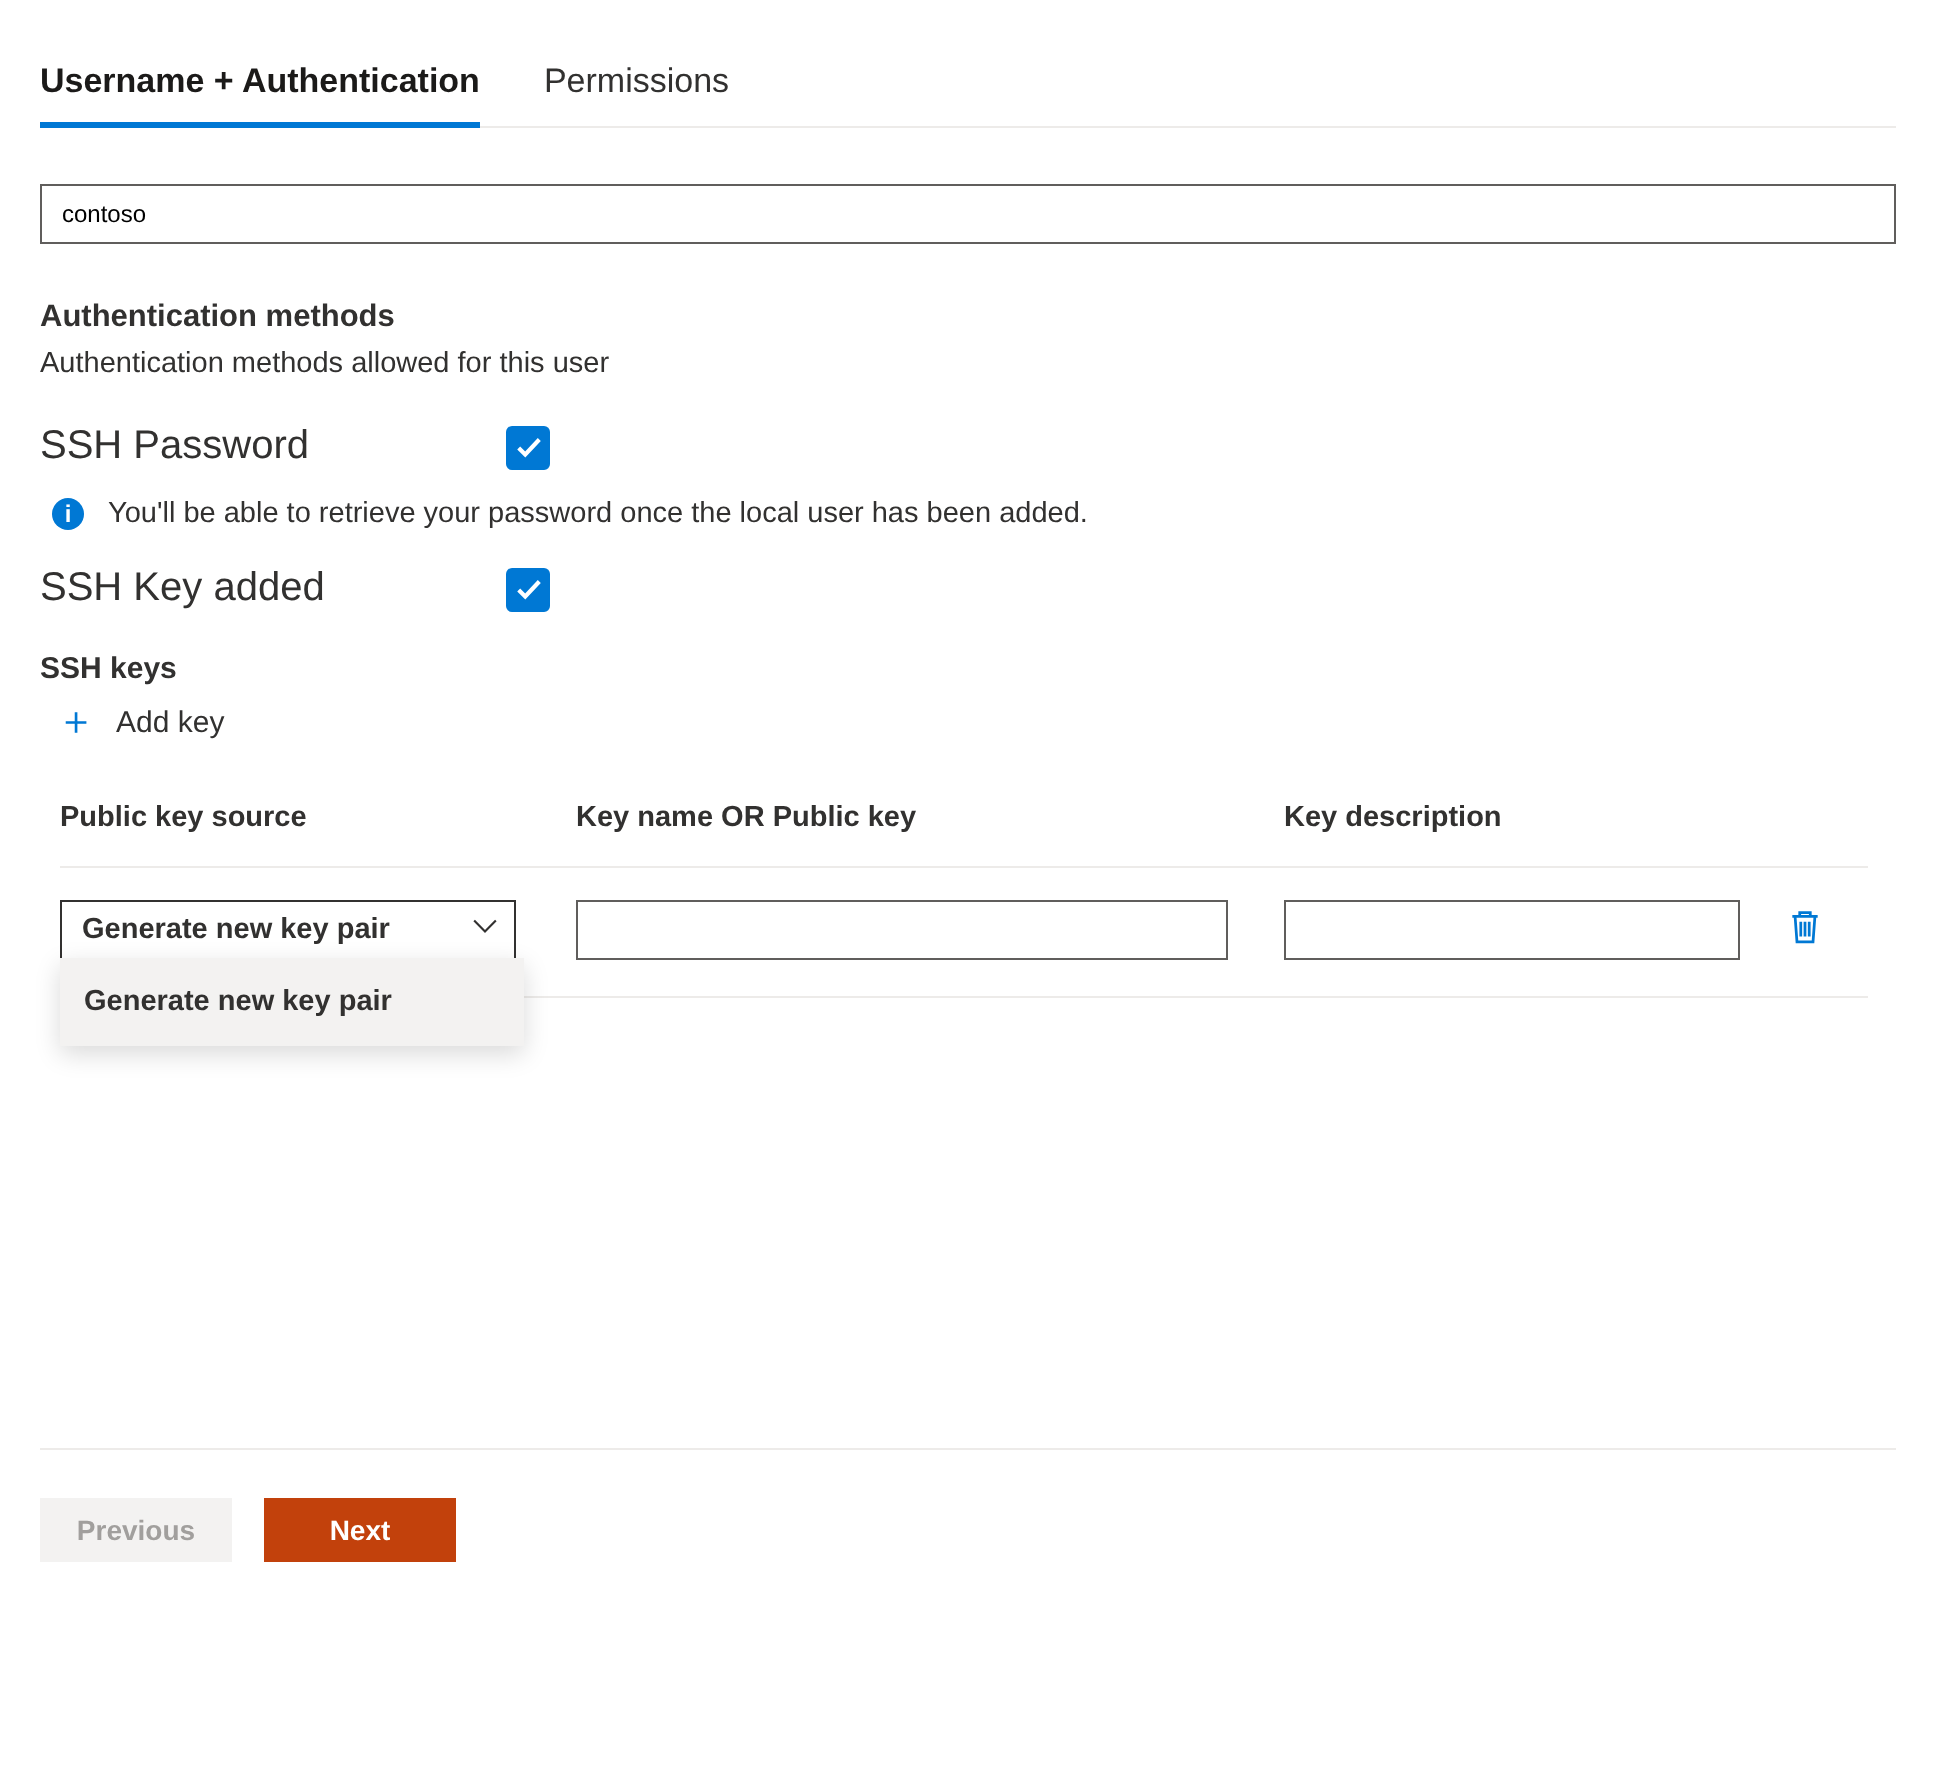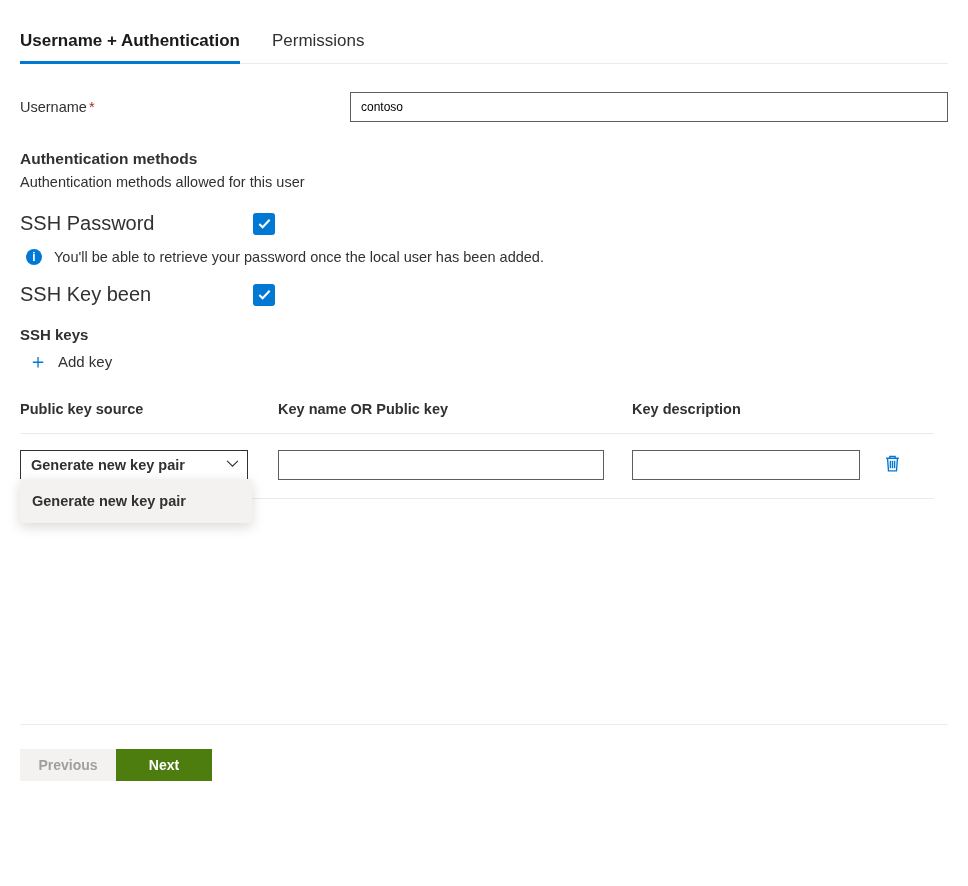--- a/index.html
+++ b/index.html
@@ -116,21 +116,21 @@
     margin-bottom: 30px;
     font-size: 15px;
   }
   .plus-icon {
     color: #0078d4;
     font-size: 20px;
     font-weight: 300;
     line-height: 1;
   }
   .key-table {
-    margin-left: 0;
+    margin-left: 10px;
     margin-right: 14px;
   }
   .key-header {
     display: flex;
     padding-bottom: 16px;
     border-bottom: 1px solid #edebe9;
     margin-bottom: 16px;
   }
   .col1 { width: 258px; font-weight: 600; font-size: 14.5px; }
   .col2 { width: 354px; font-weight: 600; font-size: 14.5px; }
@@ -200,54 +200,51 @@
     color: #0078d4;
     cursor: pointer;
     flex-shrink: 0;
   }
   .trash svg { width: 17px; height: 19px; }
   .footer {
     margin-top: 225px;
     border-top: 1px solid #edebe9;
     padding-top: 24px;
     display: flex;
-    gap: 0;
+    gap: 16px;
   }
   .btn {
     height: 32px;
     min-width: 96px;
     padding: 0 18px;
     border: none;
     font-family: inherit;
     font-size: 14px;
     font-weight: 600;
     cursor: pointer;
   }
   .btn-secondary {
     background: #f3f2f1;
     color: #a19f9d;
     cursor: not-allowed;
   }
   .btn-primary {
-    background: #4d7c0f;
+    background: #c2410c;
     color: #fff;
   }
 </style>
 </head>
 <body>
 
 <div class="tabs">
   <div class="tab active">Username + Authentication</div>
   <div class="tab">Permissions</div>
 </div>
 
 <div class="form-row">
-  <div class="form-label">
-    <span>Username</span><span class="req">*</span>
-  </div>
   <input type="text" class="text-input" value="contoso" style="">
 </div>
 
 <div class="section-title">Authentication methods</div>
 <div class="section-sub">Authentication methods allowed for this user</div>
 
 <div class="checkbox-row">
   <div class="checkbox-label">SSH Password</div>
   <div class="checkbox">
     <svg viewBox="0 0 16 16">
@@ -255,21 +252,21 @@
       </svg>
   </div>
 </div>
 
 <div class="info-row">
   <div class="info-icon">i</div>
   <div>You'll be able to retrieve your password once the local user has been added.</div>
 </div>
 
 <div class="checkbox-row">
-  <div class="checkbox-label">SSH Key been</div>
+  <div class="checkbox-label">SSH Key added</div>
   <div class="checkbox">
     <svg viewBox="0 0 16 16">
         <path fill="none" stroke="#fff" stroke-width="2.2" d="M2.5 8.5 L6 12 L13.5 4"></path>
       </svg>
   </div>
 </div>
 
 <div class="ssh-keys-title">SSH keys</div>
 <div class="add-key">
   <span class="plus-icon">＋</span>

